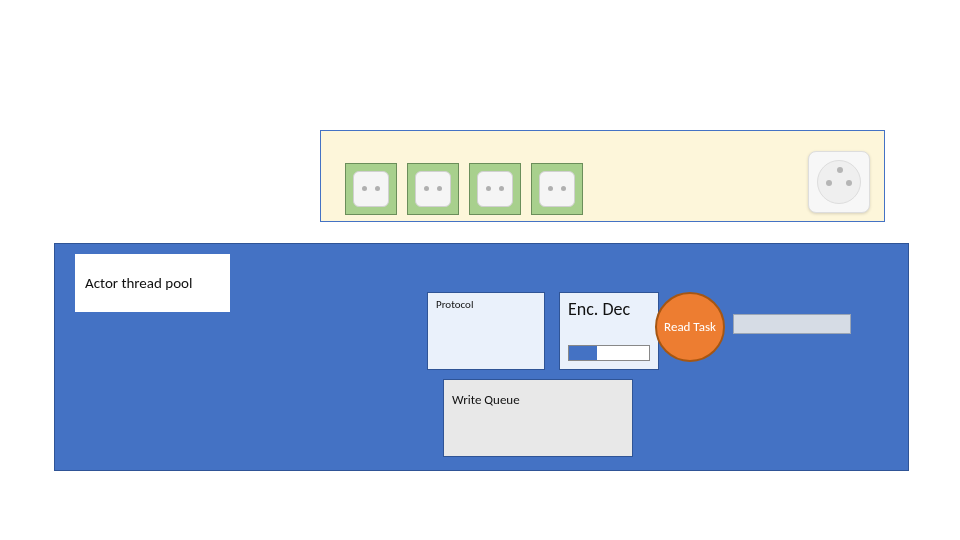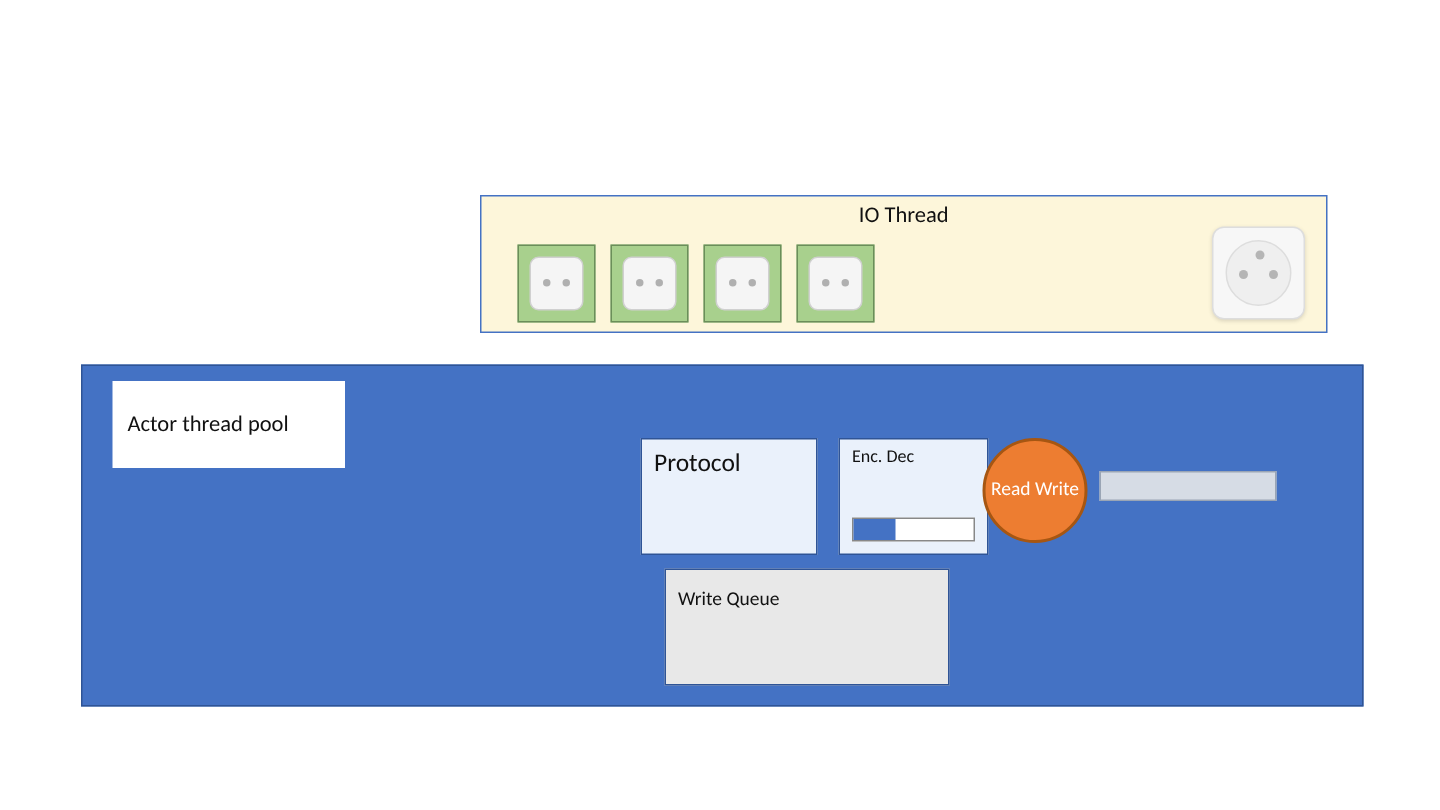--- a/index.html
+++ b/index.html
@@ -114,35 +114,35 @@
   .protocol-box {
     position: absolute;
     left: 372px;
     top: 48px;
     width: 118px;
     height: 78px;
     background: #eaf1fb;
     border: 1.5px solid #2f5496;
   }
   .protocol-box .lbl {
-    font-size: 17px;
+    font-size: 11px;
     padding: 5px 8px;
     color: #111;
   }
   .encdec-box {
     position: absolute;
     left: 504px;
     top: 48px;
     width: 100px;
     height: 78px;
     background: #eaf1fb;
     border: 1.5px solid #2f5496;
   }
   .encdec-box .lbl {
-    font-size: 12px;
+    font-size: 18px;
     padding: 5px 8px;
     color: #111;
   }
   .encdec-bar {
     position: absolute;
     left: 8px;
     bottom: 8px;
     width: 82px;
     height: 16px;
     background: #fff;
@@ -193,21 +193,20 @@
     width: 118px;
     height: 20px;
     background: #d6dce5;
     border: 1px solid #9aa5b5;
   }
 </style>
 </head>
 <body>
 
 <div class="io-thread">
-  <div class="io-thread-label">IO Thread</div>
   <div class="socket-row">
     <div class="socket">
         <div class="socket-face"></div>
       </div>
     <div class="socket">
         <div class="socket-face"></div>
       </div>
     <div class="socket">
         <div class="socket-face"></div>
       </div>
@@ -234,17 +233,17 @@
   <div class="encdec-box">
     <div class="lbl">Enc. Dec</div>
     <div class="encdec-bar"></div>
   </div>
 
   <div class="write-queue">
     <div class="lbl">Write Queue</div>
   </div>
 
   <div class="read-task">
-    <span>Read Write</span>
+    <span>Read Task</span>
   </div>
 
   <div class="read-task-bar"></div>
 </div>
 
 </body></html>

